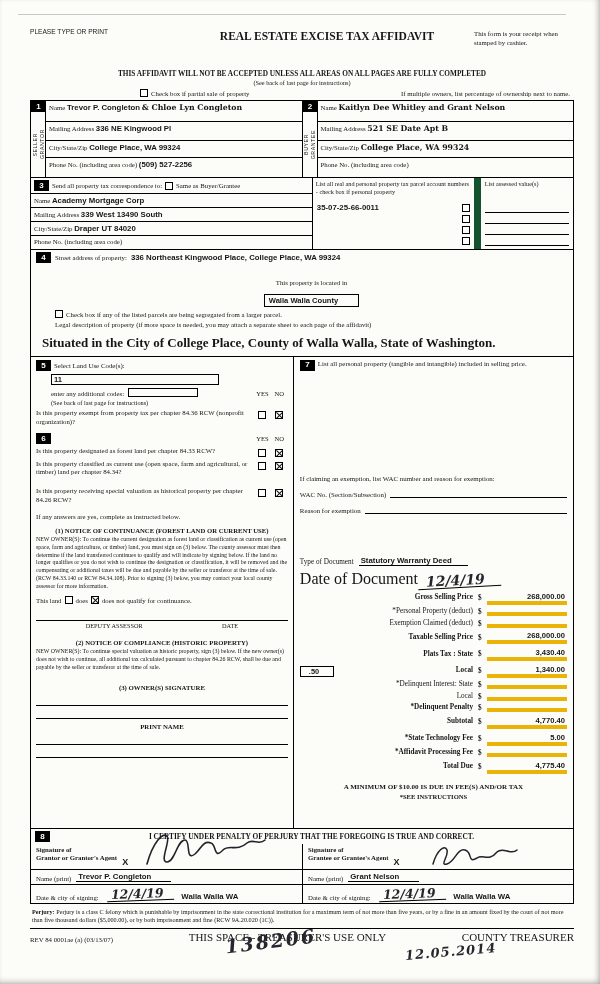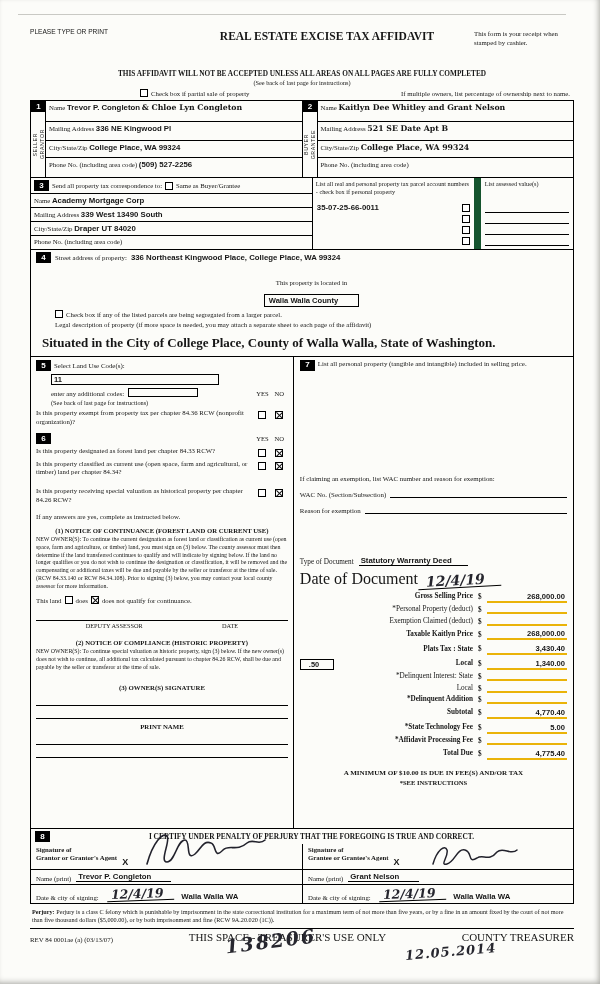--- a/index.html
+++ b/index.html
@@ -109,21 +109,21 @@
   .wac-row { display:flex; align-items:flex-end; font-size:6.9px; margin-top:7px; }
   .blank-line { flex:1; border-bottom:1px solid #000; height:9px; margin-left:4px; }
   .doc-row { font-size:7.2px; display:flex; align-items:flex-end; gap:5px; }
   .doc-val { font-family:"Liberation Sans",sans-serif; font-weight:bold; font-size:7.8px; border-bottom:1px solid #000; padding:0 16px 0 2px; }
   .date-row { display:flex; align-items:flex-end; margin-top:2px; height:20px; }
   .hand-date { font-size:14px; transform:rotate(-3deg); display:inline-block; border-bottom:1px solid #000;
                padding:0 16px 0 8px; line-height:.95; }
   .mline { display:flex; align-items:center; font-size:7.2px; margin-top:3.6px; }
   .mlabel { flex:1; text-align:right; padding-right:5px; line-height:1.1; }
   .mcur { width:9px; font-weight:bold; }
-  .mval { width:80px; border-bottom:2px solid #eab308; text-align:right; font-family:"Liberation Sans",sans-serif;
+  .mval { width:80px; border-bottom:4px solid #eab308; text-align:right; font-family:"Liberation Sans",sans-serif;
           font-weight:bold; font-size:7.6px; min-height:8px; padding-right:2px; }
   .rate-box { border:1px solid #000; font-weight:bold; font-family:"Liberation Sans",sans-serif; font-size:7.4px;
               padding:0 14px 0 8px; margin-right:auto; }
   .min-due { font-weight:bold; font-size:7.1px; text-align:center; margin-top:9px; }
   .see-ins { font-weight:bold; font-size:6.6px; text-align:center; margin-top:2px; }
 
   
   .sec8 { border:1.2px solid #000; border-top:none; position:relative; }
   .s8-head { display:flex; align-items:center; gap:4px; padding:2px 4px; min-height:14px; }
   .s8-cert { flex:1; text-align:center; font-weight:bold; font-size:7.4px; }
@@ -435,21 +435,21 @@
         <span class="mlabel">*Personal Property (deduct)</span>
         <span class="mcur">$</span>
         <span class="mval"></span>
       </div>
       <div class="mline">
         <span class="mlabel">Exemption Claimed (deduct)</span>
         <span class="mcur">$</span>
         <span class="mval"></span>
       </div>
       <div class="mline">
-        <span class="mlabel b">Taxable Kaitlyn Price</span>
+        <span class="mlabel b">Taxable Selling Price</span>
         <span class="mcur">$</span>
         <span class="mval">268,000.00</span>
       </div>
       <div class="mline">
         <span class="mlabel b">Plats Tax : State</span>
         <span class="mcur">$</span>
         <span class="mval">3,430.40</span>
       </div>
       <div class="mline">
         <span class="rate-box">.50</span>
@@ -461,21 +461,21 @@
         <span class="mlabel">*Delinquent Interest: State</span>
         <span class="mcur">$</span>
         <span class="mval"></span>
       </div>
       <div class="mline">
         <span class="mlabel">Local</span>
         <span class="mcur">$</span>
         <span class="mval"></span>
       </div>
       <div class="mline">
-        <span class="mlabel b">*Delinquent Addition</span>
+        <span class="mlabel b">*Delinquent Penalty</span>
         <span class="mcur">$</span>
         <span class="mval"></span>
       </div>
       <div class="mline">
         <span class="mlabel b">Subtotal</span>
         <span class="mcur">$</span>
         <span class="mval">4,770.40</span>
       </div>
       <div class="mline">
         <span class="mlabel b">*State Technology Fee</span>

